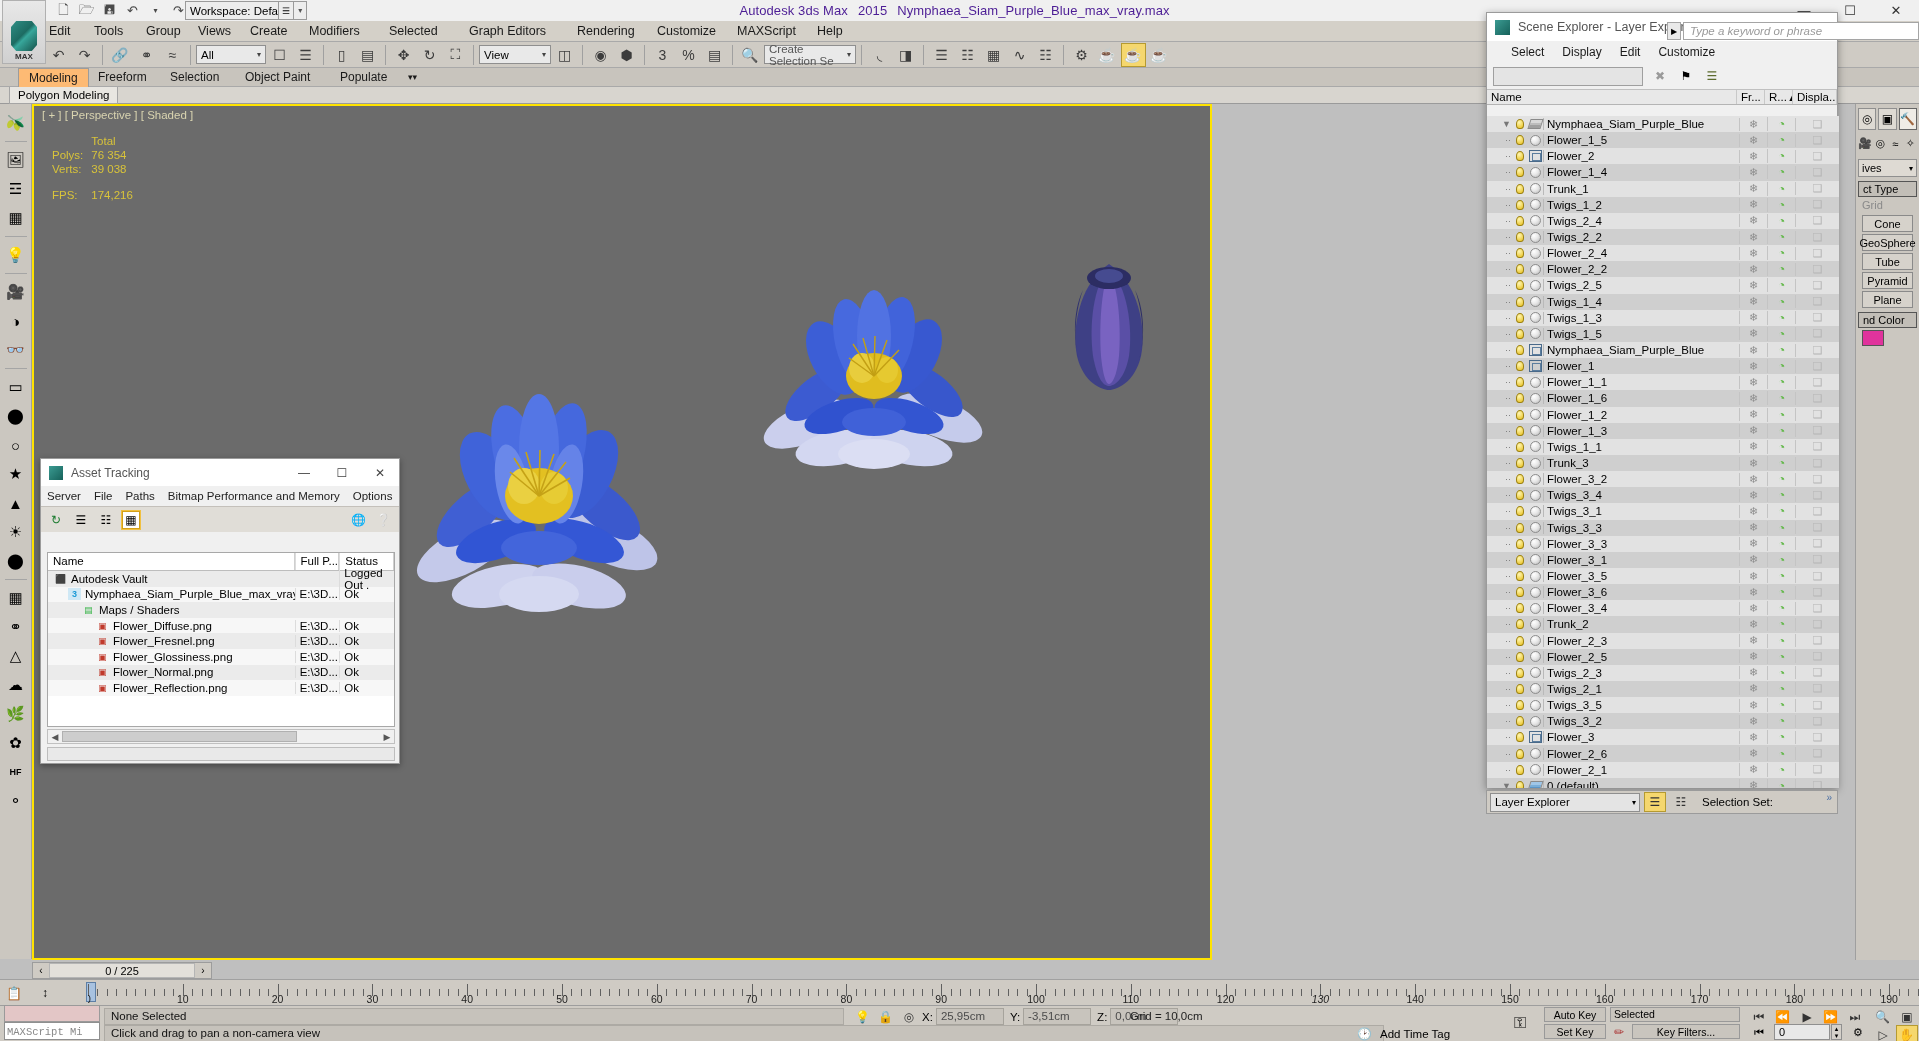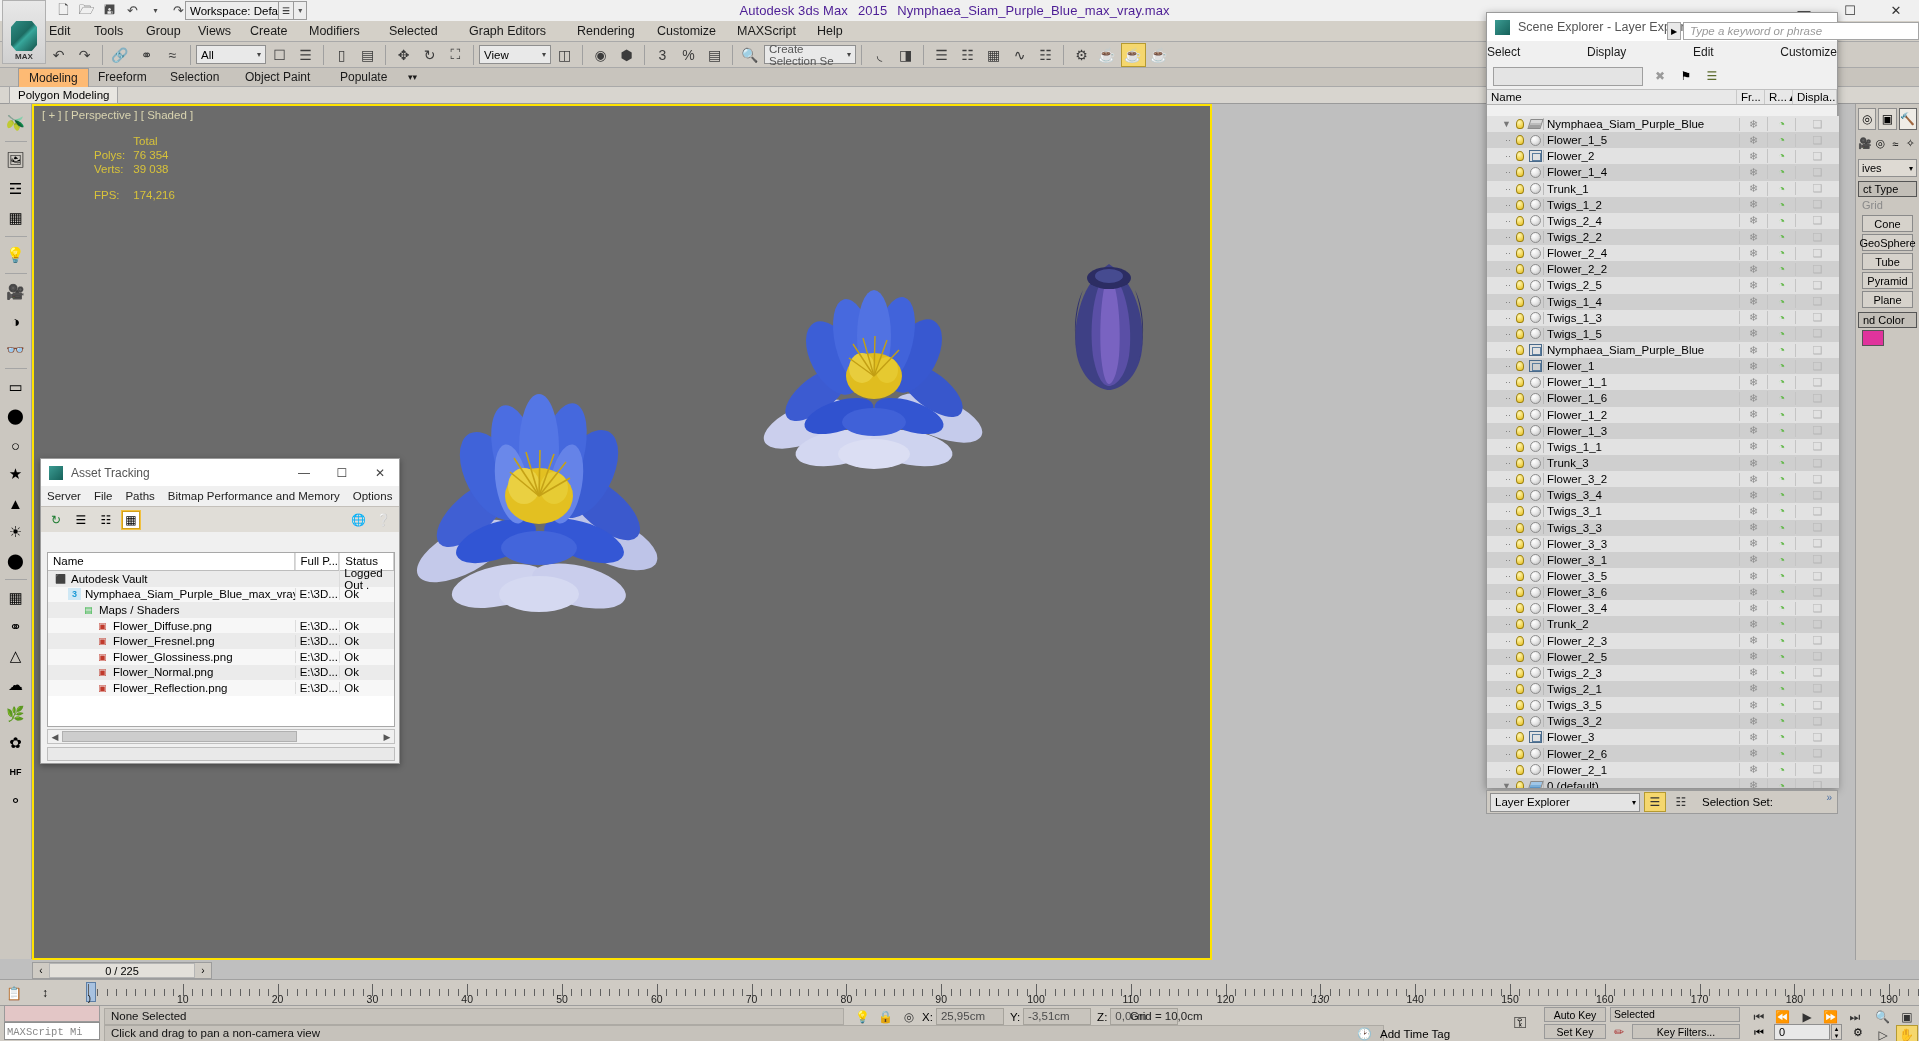--- a/index.html
+++ b/index.html
@@ -98,21 +98,21 @@
   .lbtn { width:26px; height:26px; display:flex; align-items:center; justify-content:center;
     font-size:15px; }
   .lsep { width:22px; height:1px; background:#a5a5a5; margin:2px 0; }
   
   #viewport {
     position:absolute; left:32px; top:104px; width:1180px; height:856px;
     background:#6b6b6b; border:2px solid #ffe300;
   }
   #vplabel { position:absolute; left:8px; top:3px; font-size:11.5px; color:#d9d4b0; }
   #vpstats { position:absolute; left:18px; top:28px; font-size:11.5px; color:#d8c33a; }
-  #vpstats table { border-collapse:collapse;margin-left:42px; }
+  #vpstats table { border-collapse:collapse; }
   #vpstats td { padding:1px 8px 1px 0; font-size:11.5px; color:#d8c33a; }
   .flower { position:absolute; }
   
   #framefield {
     position:absolute; left:32px; top:962px; width:180px; height:17px;
     background:#cfcbc4; display:flex; align-items:center; justify-content:center;
     border:1px solid #9c9c9c; font-size:11px;
   }
   #framefield .arw { width:16px; text-align:center; font-size:10px; }
   #framefield .val { flex:1; text-align:center; background:#e3e0da; height:15px; line-height:15px;
@@ -222,21 +222,21 @@
     box-shadow:0 2px 8px rgba(0,0,0,.35);
   }
   #scenex .sxtitle { height:28px; display:flex; align-items:center; padding-left:8px;
     font-size:12.5px; color:#555; background:#fff; }
   #scenex .sxtitle .tico { width:15px; height:15px; margin-right:8px;
     background:linear-gradient(135deg,#3b9b92,#16615a); }
   #scenex .sxbtns { position:absolute; right:0; top:0; display:flex; }
   #scenex .sxbtn { width:38px; height:28px; display:flex;align-items:center;justify-content:center;
     font-size:12px; color:#444; }
   #scenex .sxmenu { height:22px; display:flex; align-items:center; font-size:12px;
-    padding-left:0; gap:18px; color:#1a1a1a;justify-content:space-between; }
+    padding-left:24px; gap:18px; color:#1a1a1a; }
   #scenex .sxsearchrow { height:26px; display:flex; align-items:center; padding-left:6px; gap:8px; }
   #sxsearch { width:150px; height:19px; background:#e4e4e4; border:1px solid #9f9f9f; }
   .sxricon { width:18px; height:18px; display:flex;align-items:center;justify-content:center;
     font-size:12px; }
   #sxhead { display:flex; height:16px; background:#e8e8e8; border-top:1px solid #c0c0c0;
     border-bottom:1px solid #b4b4b4; font-size:11.5px; }
   #sxhead div { border-right:1px solid #c8c8c8; padding-left:4px; line-height:15px;
     overflow:hidden; white-space:nowrap; }
   #sxlist { position:absolute; left:0; top:103px; width:352px; height:672px; overflow:hidden;
     background:#ddd; }

